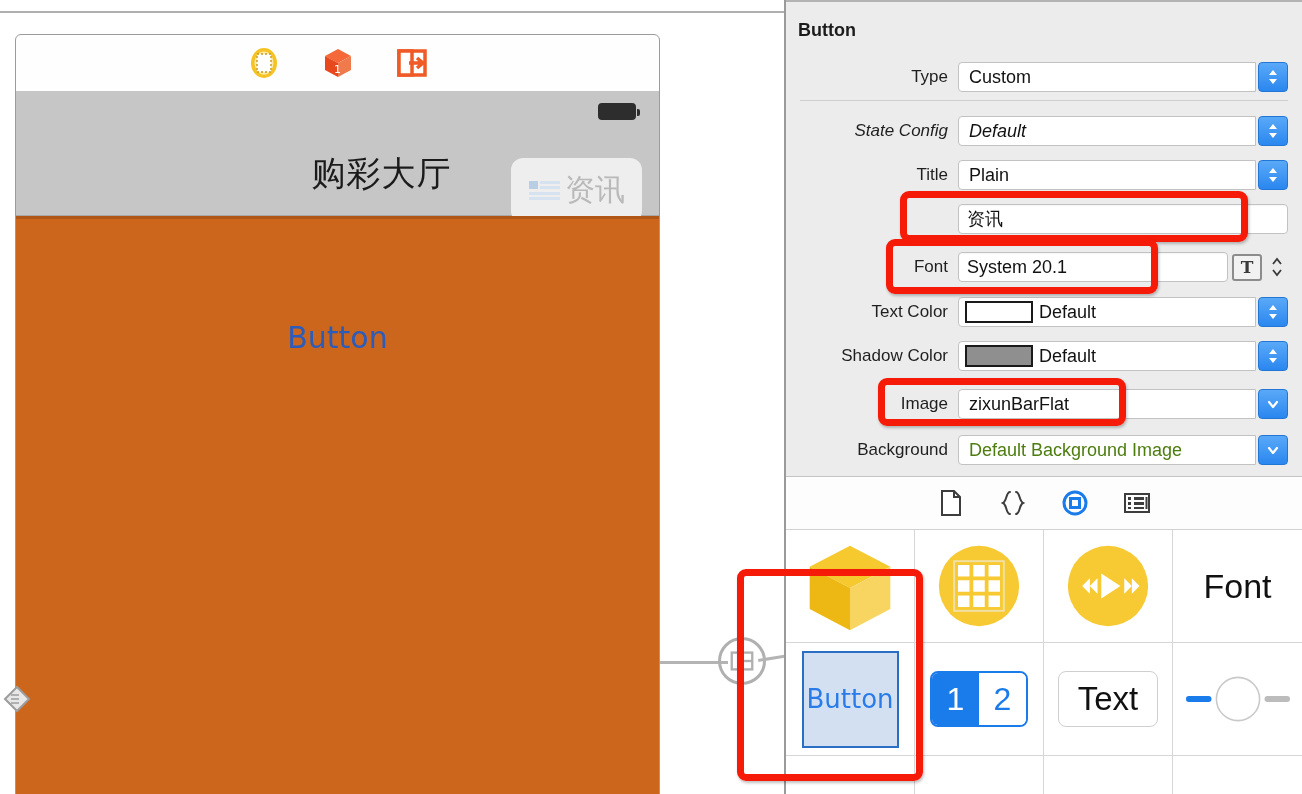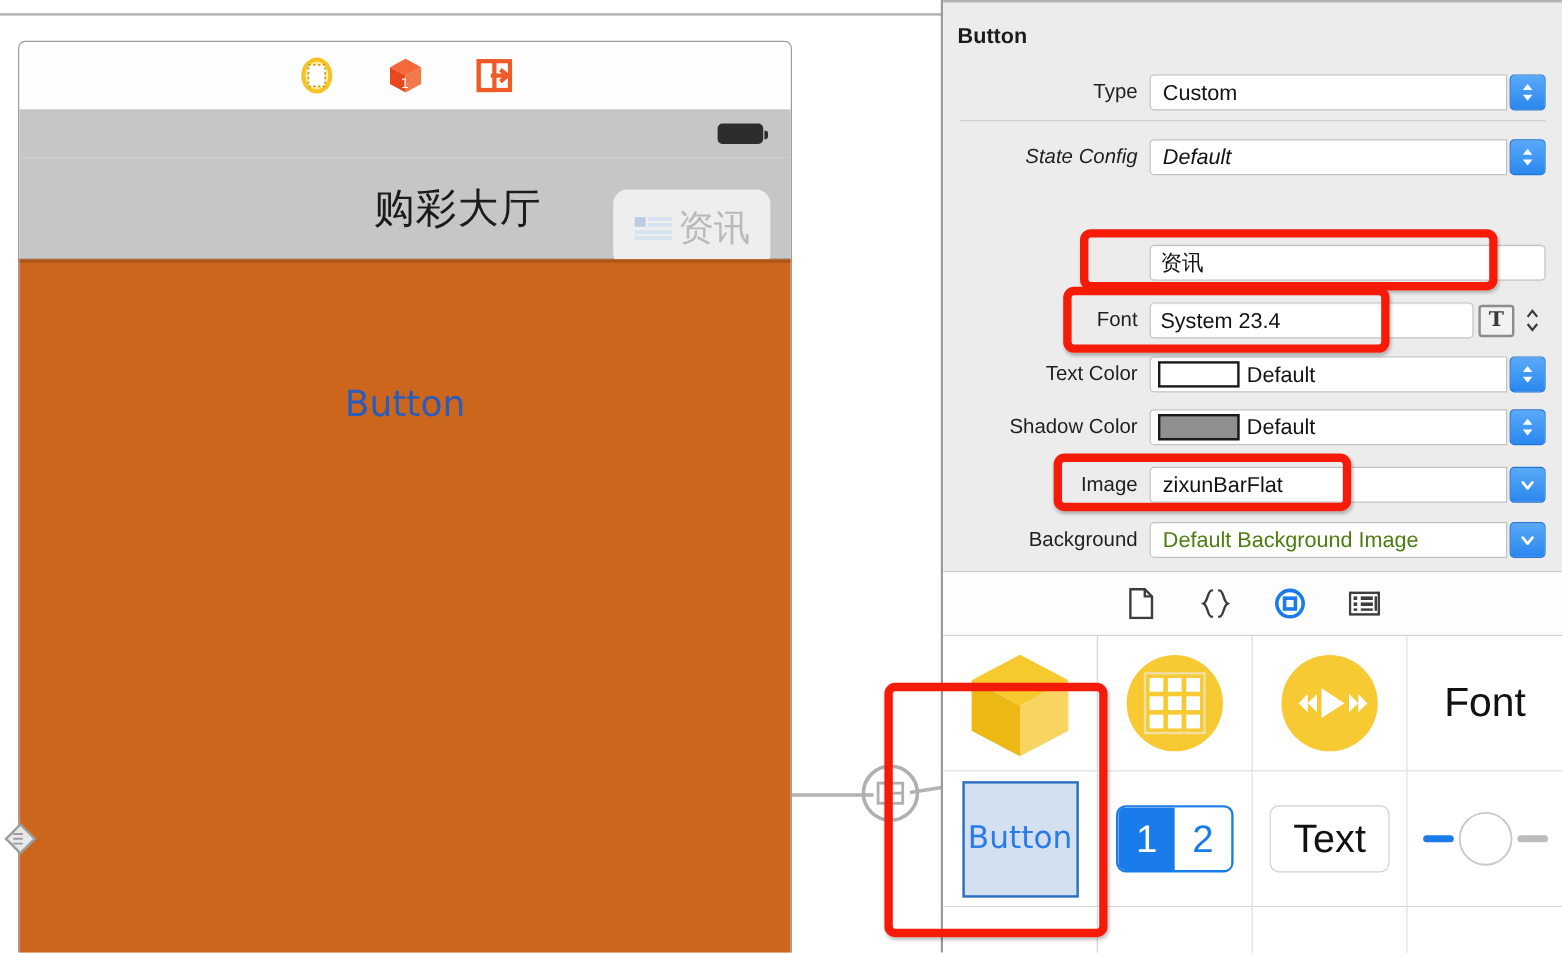--- a/index.html
+++ b/index.html
@@ -363,32 +363,44 @@
         <div class="combo-field">Default</div>
         <div class="stepper">
           <svg viewBox="0 0 12 18" width="12" height="18">
             <polygon points="6,2 10,7 2,7" fill="#fff"></polygon>
             <polygon points="6,16 10,11 2,11" fill="#fff"></polygon>
           </svg>
         </div>
       </div>
     </div>
 
+    <div class="row" style="top:155px;">
+      <div class="row-label">Title</div>
+      <div class="combo-wrap">
+        <div class="combo-field">Plain</div>
+        <div class="stepper">
+          <svg viewBox="0 0 12 18" width="12" height="18">
+            <polygon points="6,2 10,7 2,7" fill="#fff"></polygon>
+            <polygon points="6,16 10,11 2,11" fill="#fff"></polygon>
+          </svg>
+        </div>
+      </div>
+    </div>
 
     <div class="row" style="top:199px;">
       <div class="row-label"></div>
       <div class="combo-wrap">
         <div class="field" style="flex:1;font-family:'DejaVu Sans','Liberation Sans',sans-serif;">资讯</div>
       </div>
     </div>
 
     <div class="row" style="top:247px;">
       <div class="row-label">Font</div>
       <div class="combo-wrap">
-        <div class="field" style="flex:1;">System 23.4</div>
+        <div class="field" style="flex:1;">System 20.1</div>
         <div class="font-tbtn">T</div>
         <div class="gray-stepper">
           <svg viewBox="0 0 12 24" width="12" height="24">
             <polyline points="2,9 6,4 10,9" fill="none" stroke="#3b3b3b" stroke-width="1.8"></polyline>
             <polyline points="2,15 6,20 10,15" fill="none" stroke="#3b3b3b" stroke-width="1.8"></polyline>
           </svg>
         </div>
       </div>
     </div>
 

